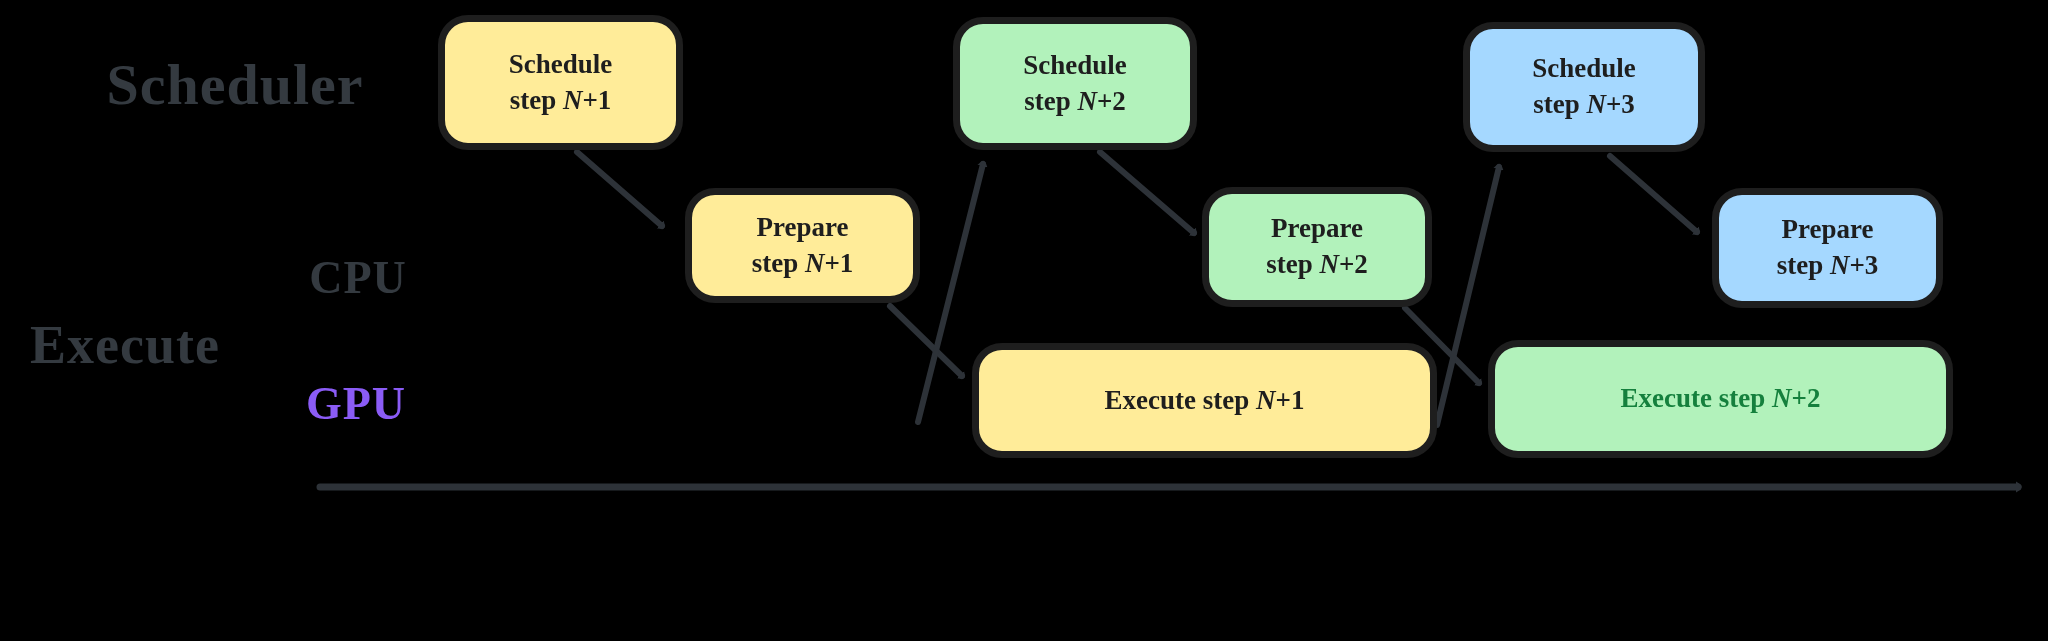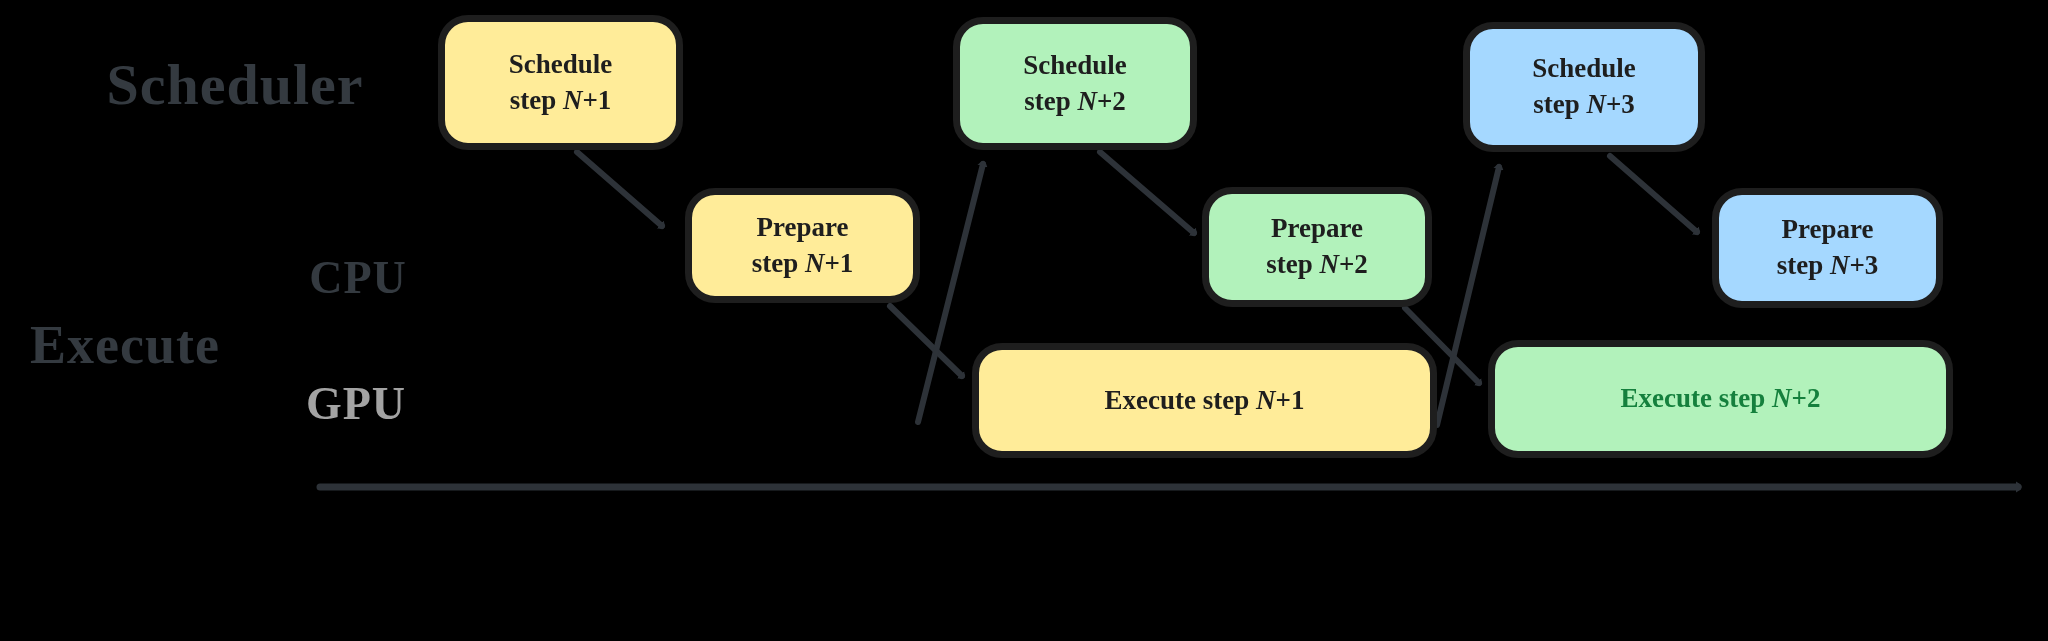--- a/index.html
+++ b/index.html
@@ -58,21 +58,21 @@
       <line x1="1100" y1="152" x2="1194" y2="233" stroke="#2d3238" stroke-width="6" stroke-linecap="round" marker-end="url(#ah)"></line>
       <line x1="1405" y1="308" x2="1479" y2="383" stroke="#2d3238" stroke-width="6" stroke-linecap="round" marker-end="url(#ah)"></line>
       <line x1="1437" y1="425" x2="1499" y2="167" stroke="#2d3238" stroke-width="6" stroke-linecap="round" marker-end="url(#ah)"></line>
       <line x1="1610" y1="156" x2="1697" y2="232" stroke="#2d3238" stroke-width="6" stroke-linecap="round" marker-end="url(#ah)"></line>
       <line x1="320" y1="487" x2="2018" y2="487" stroke="#2d3238" stroke-width="7" stroke-linecap="round" marker-end="url(#ah-big)"></line>
     </svg>
 
   <div class="rlabel" style="left: 235px; top: 84px; font-size: 58px; color: rgb(52, 58, 64);">Scheduler</div>
   <div class="rlabel" style="left: 125px; top: 345px; font-size: 54px; color: rgb(52, 58, 64);">Execute</div>
   <div class="rlabel" style="left: 358px; top: 277px; font-size: 46px; color: rgb(52, 58, 64);">CPU</div>
-  <div class="rlabel" style="left: 356px; top: 403px; font-size: 46px; color: #a3a3a3;">GPU</div>
+  <div class="rlabel" style="left: 356px; top: 403px; font-size: 46px; color: #8b5cf6;">GPU</div>
 
 <div class="node" style="left: 438px; top: 15px; width: 245px; height: 135px; background: rgb(255, 236, 153); border-color: rgb(30, 30, 30); color: rgb(30, 30, 30);">
       <div>Schedule</div>
       <div>step <i>N</i>+1</div>
     </div>
     <div class="node" style="left: 953px; top: 17px; width: 244px; height: 133px; background: rgb(178, 242, 187); border-color: rgb(30, 30, 30); color: rgb(30, 30, 30);">
       <div>Schedule</div>
       <div>step <i>N</i>+2</div>
     </div>
     <div class="node" style="left: 1463px; top: 22px; width: 242px; height: 130px; background: rgb(165, 216, 255); border-color: rgb(30, 30, 30); color: rgb(30, 30, 30);">

